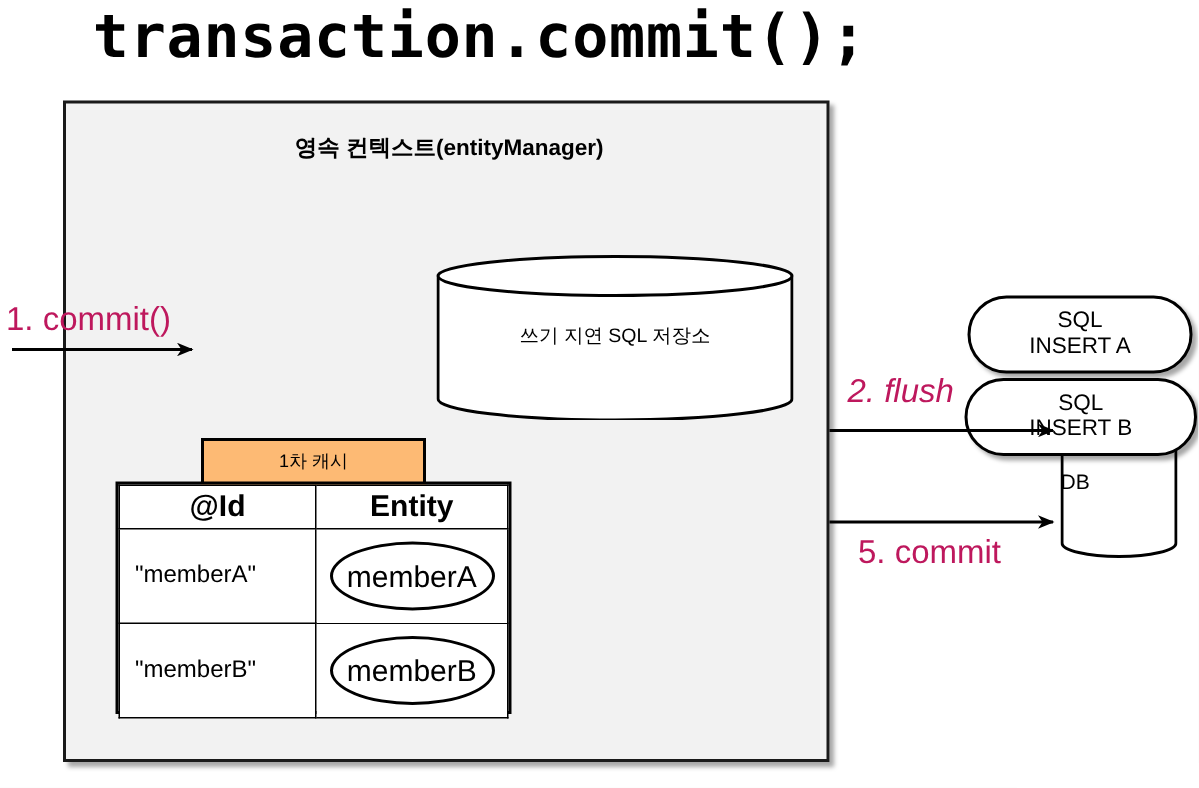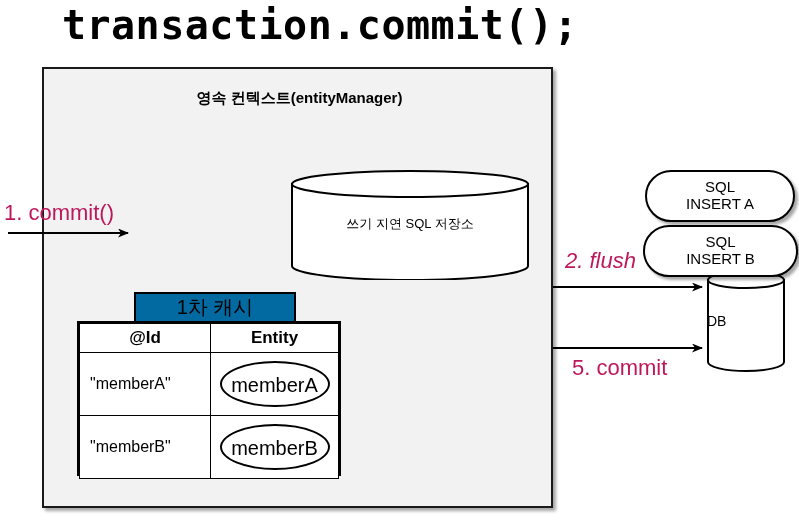--- a/index.html
+++ b/index.html
@@ -73,29 +73,29 @@
     text-align: center;
     font-size: 13px;
     color: #000;
   }
 
   
   #cache-label-box {
     position: absolute;
     left: 134px;
     top: 292px;
-    width: 162px;
+    width: 150px;
     height: 31px;
-    background: #0369a1;
+    background: #fdba74;
     border: 2px solid #000;
     box-sizing: border-box;
     display: flex;
     align-items: center;
     justify-content: center;
-    font-size: 20px;
+    font-size: 12px;
     color: #000;
     z-index: 3;
   }
 
   
   #cache-table {
     position: absolute;
     left: 77px;
     top: 321px;
     width: 264px;
@@ -113,21 +113,21 @@
     table-layout: fixed;
   }
   #cache-table th, #cache-table td {
     border: 1.5px solid #000;
     padding: 0;
     margin: 0;
     background: #ffffff;
   }
   #cache-table th {
     height: 28px;
-    font-size: 17px;
+    font-size: 20px;
     font-weight: bold;
     text-align: center;
   }
   #cache-table td {
     height: 62px;
     font-size: 16px;
   }
   .col-id { width: 130px; }
   .cell-id {
     text-align: left;
@@ -159,20 +159,21 @@
     border-radius: 30px;
     box-shadow: 3px 3px 3px rgba(0,0,0,0.35);
     box-sizing: border-box;
     display: flex;
     flex-direction: column;
     align-items: center;
     justify-content: center;
     font-size: 15px;
     line-height: 1.12;
     text-align: center;
+    margin-top: 27px;
   }
   #pill-a {
     left: 645px;
     top: 170px;
     width: 150px;
     height: 52px;
     z-index: 5;
   }
   #pill-b {
     left: 643px;

